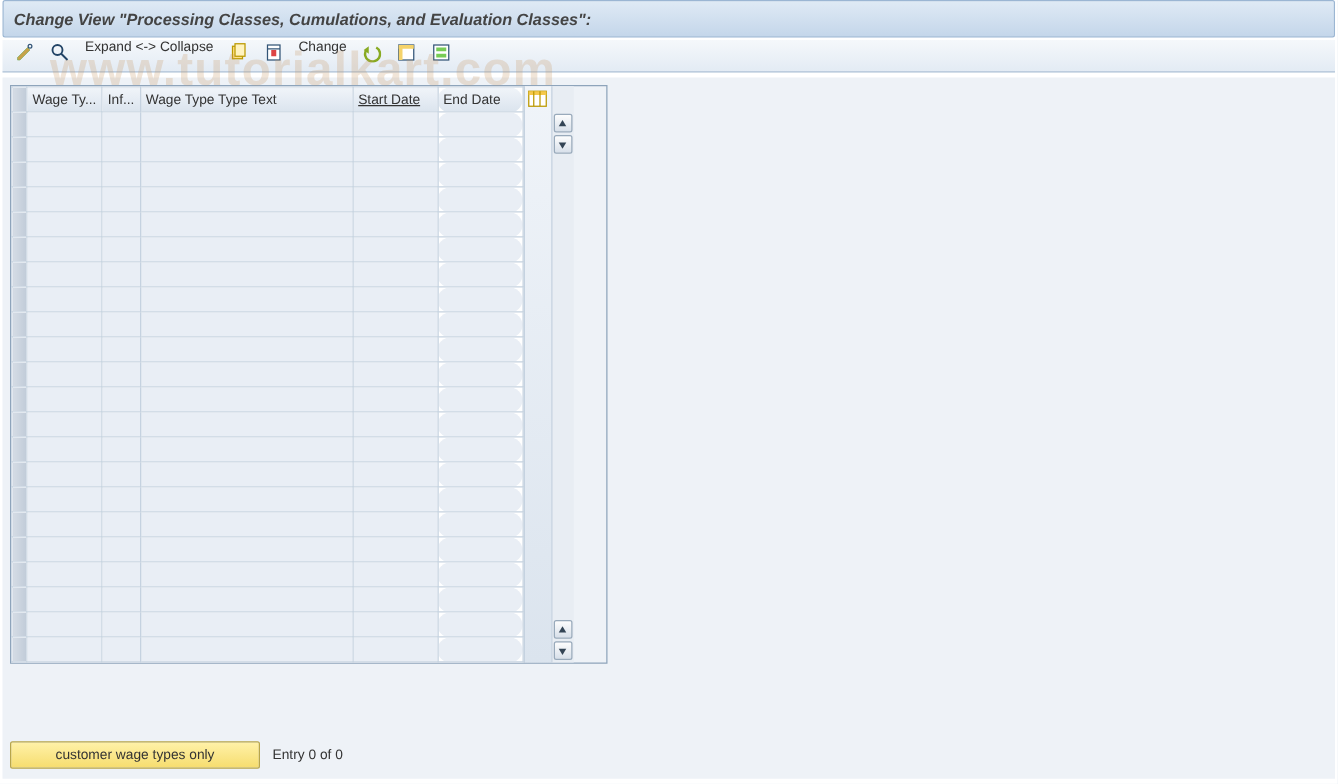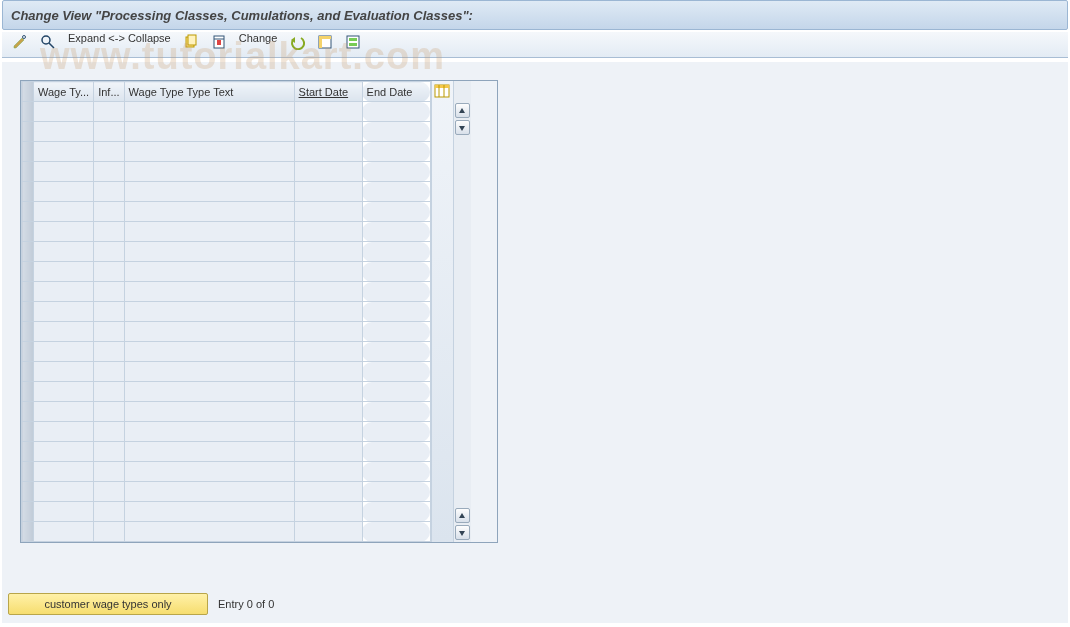--- a/index.html
+++ b/index.html
@@ -59,21 +59,21 @@
       padding:0 4px;
       cursor:pointer;
     }
     .tb-text { color:#333; margin:0 4px; }
     .icon-svg { width:16px; height:16px; }
     
     
     .main {
       background: #eef2f7;
       margin: 4px 2px 0 2px;
-      padding: 18px;
+      padding: 6px;
       height: 561px;
       position: relative;
     }
     
     
     .grid-wrap {
       display:flex;
       width: 478px;
       border: 1px solid #8ea4bb;
     }

